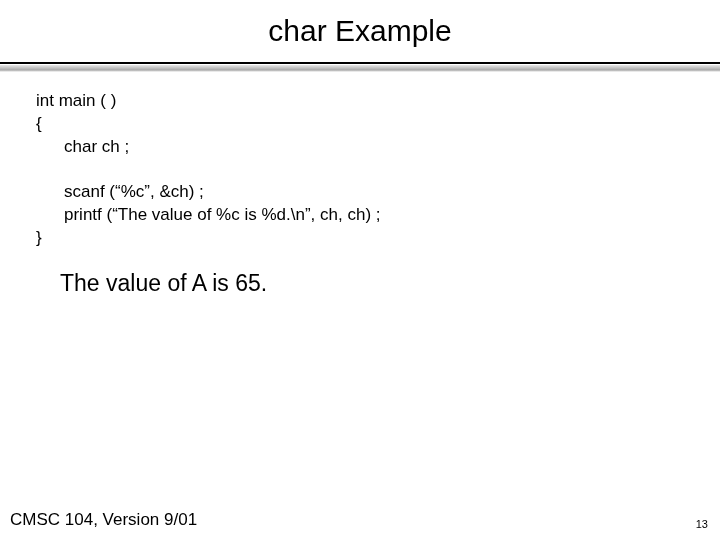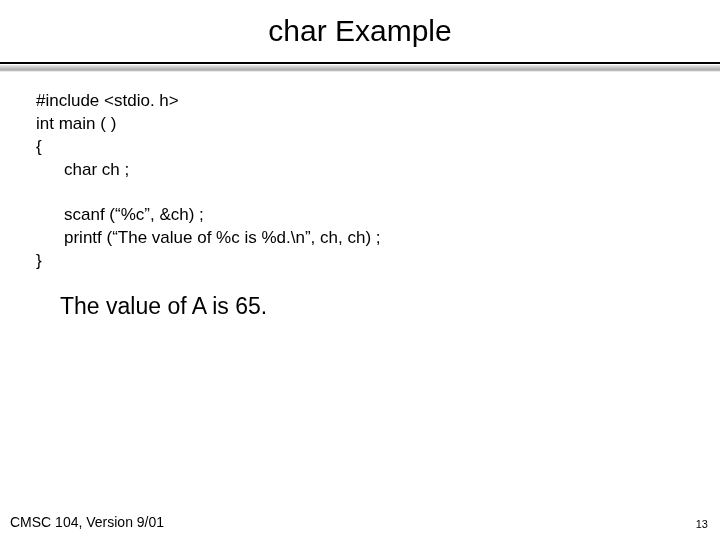--- a/index.html
+++ b/index.html
@@ -33,41 +33,40 @@
     padding: 22px 0 0 28px;
   }
   .output {
     font-size: 23px;
     padding: 20px 0 0 60px;
   }
   .footer-left {
     position: absolute;
     left: 10px;
     bottom: 10px;
-    font-size: 14px;
+    font-size: 17px;
     margin-top: 20px;
   }
   .footer-right {
     position: absolute;
     right: 12px;
     bottom: 10px;
     font-size: 11px;
   }
 </style>
 </head>
 <body>
 
 <div class="slide">
 
   <div class="title">char Example</div>
 
   <div class="divider"></div>
 
   <div class="code-block">
-    <div>#include &lt;stdio. h&gt;</div>
     <div>int main ( )</div>
     <div>{</div>
     <div class="indent">char ch ;</div>
     <div class="gap"></div>
     <div class="indent">scanf (“%c”, &amp;ch) ;</div>
     <div class="indent">printf (“The value of %c is %d.\n”, ch, ch) ;</div>
     <div>}</div>
   </div>
 
   <div class="output">The value of A is 65.</div>

